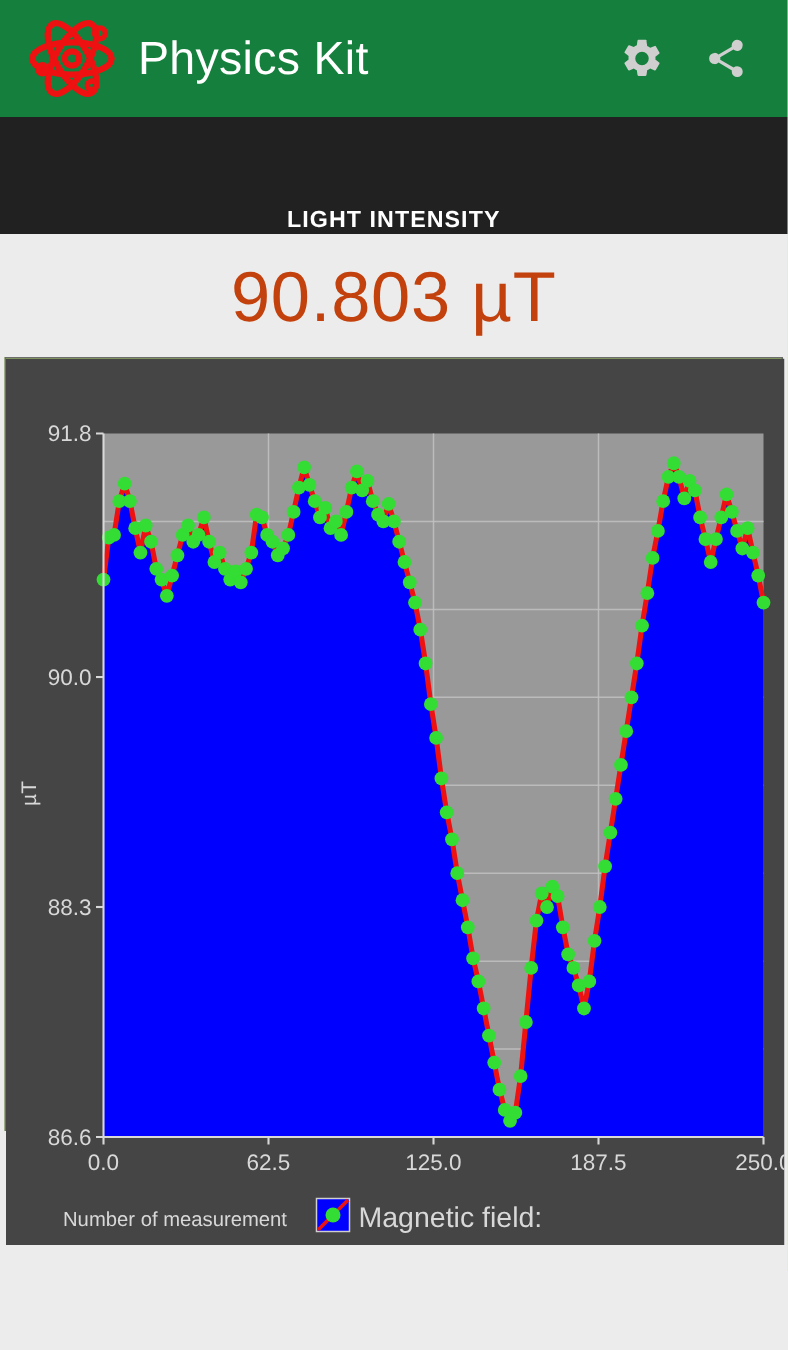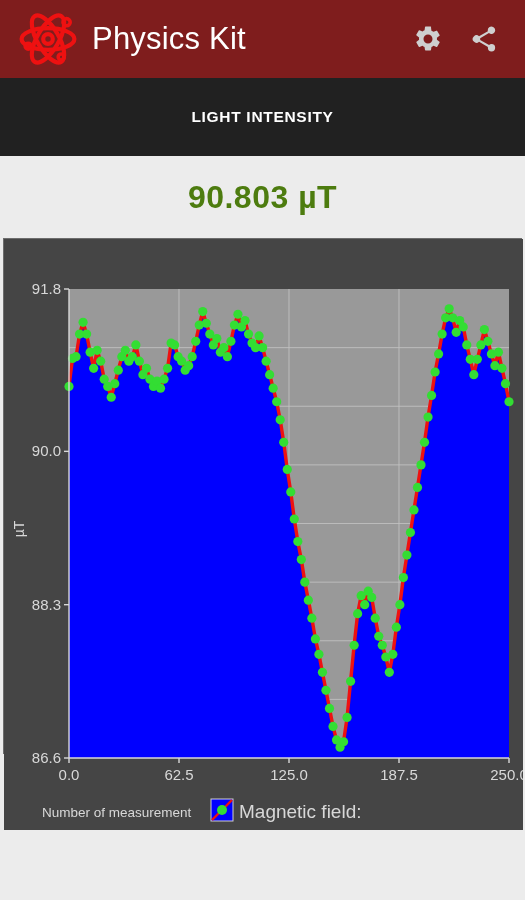--- a/index.html
+++ b/index.html
@@ -6,37 +6,37 @@
   html, body {
     width:525px; height:900px;
     background:#ececec;
     font-family:"Liberation Sans", sans-serif;
     overflow:hidden;
   }
 
   
   .appbar{
     position:absolute; left:0; top:0; width:525px; height:78px;
-    background:#7f1d1d;
+    background:#15803d;
     display:flex; align-items:center;
   }
   .logo{ width:60px; height:60px; margin-left:18px; flex:0 0 auto; }
   .app-title{
     color:#ffffff; font-size:31px; font-weight:400;
     margin-left:14px; letter-spacing:0.2px; white-space:nowrap;
   }
   .appbar-actions{
     margin-left:auto; display:flex; align-items:center; gap:26px; margin-right:26px;
   }
   .icon-btn{ width:30px; height:30px; display:block; }
 
   
   .tabbar{
     position:absolute; left:0; top:78px; width:525px; height:78px;
-    background:#212121; display:flex; align-items:center;
+    background:#212121; display:flex; align-items:flex-end;
   }
   .tab{
     flex:1 1 0; display:flex; align-items:center; justify-content:center;
     color:#ffffff; font-size:15.5px; font-weight:bold; letter-spacing:0.7px;
     position:relative; white-space:nowrap; overflow:hidden;
   }
   .tab + .tab::before{
     content:""; position:absolute; left:0; top:14px; bottom:14px;
     width:1px; background:#4a4a4a;
   }
@@ -44,21 +44,21 @@
     content:""; position:absolute; left:0; right:0; bottom:0; height:5px;
     background:#00a08a;
   }
 
   
   .reading-wrap{
     position:absolute; left:0; top:156px; width:525px; height:82px;
     background:#ececec; display:flex; align-items:center; justify-content:center;
   }
   .reading{
-    color:#4d7c0f; font-size:32px; font-weight:700; letter-spacing:0.5px;
+    color:#c2410c; font-size:47px; font-weight:400; letter-spacing:0.5px;
   }
 
   
   .chart-card{
     position:absolute; left:3px; top:238px; width:519px; height:516px;
     background:#bef264;
     border:1px solid #6d6d6d;
   }
   .chart-svg{ display:block; width:519px; height:592px; }
 

